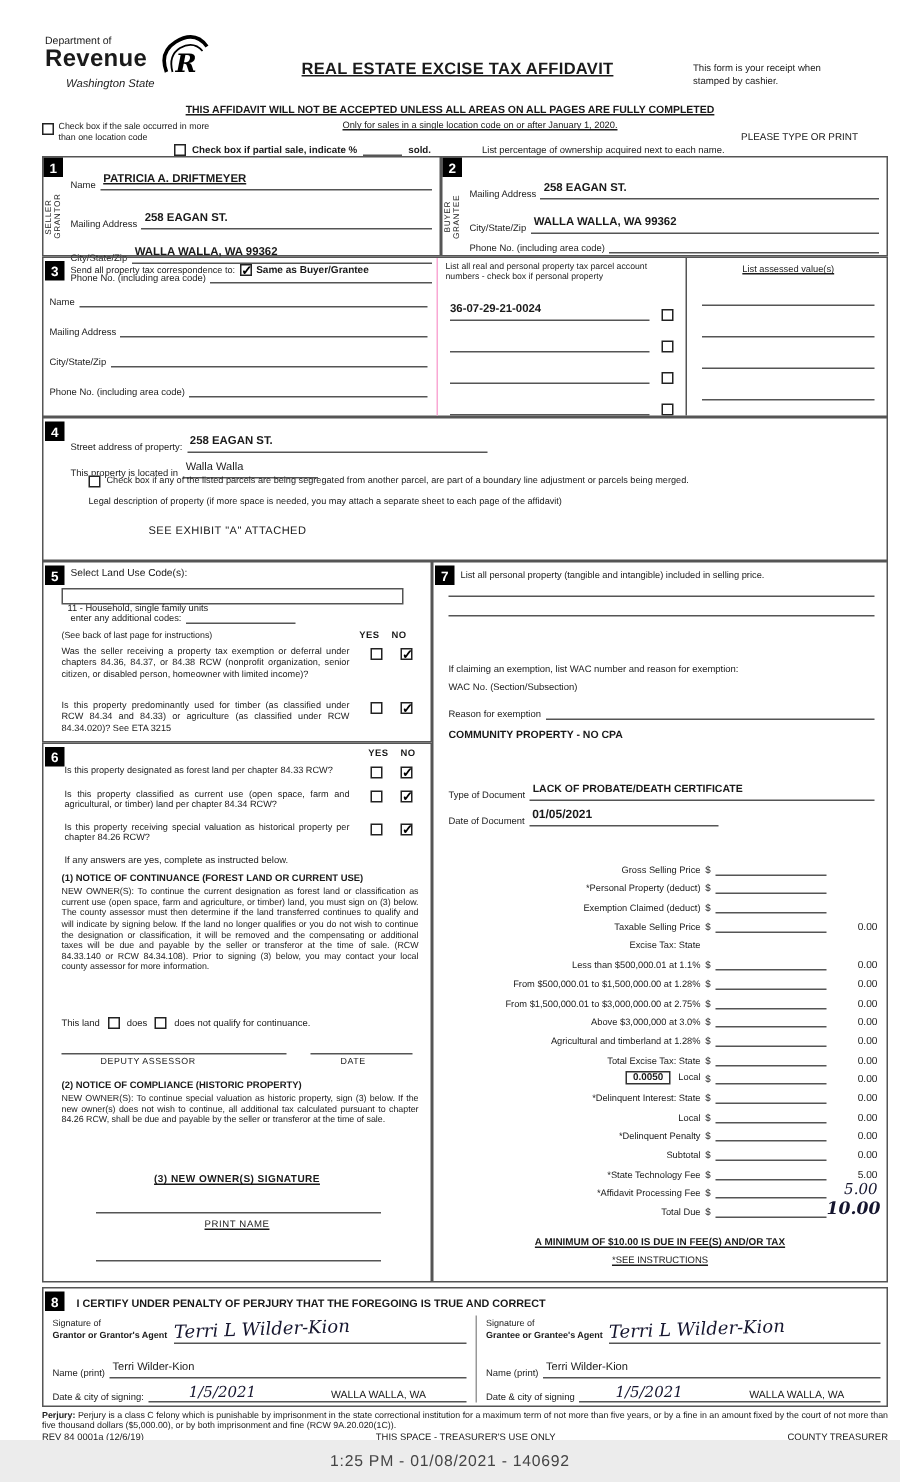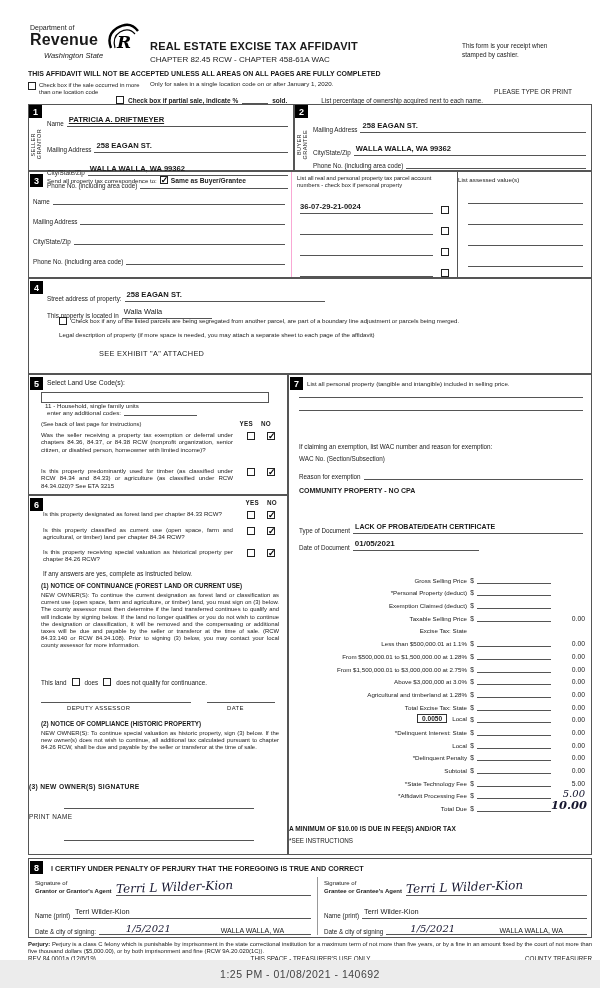--- a/index.html
+++ b/index.html
@@ -1,21 +1,21 @@
 <!DOCTYPE html>
 <html><head>
 <meta charset="utf-8">
 <style>
   * { margin:0; padding:0; box-sizing:border-box; }
   html,body { width:600px; height:988px; }
   body { background:#fff; font-family:"Liberation Sans",sans-serif; color:#1a1a1a; position:relative; overflow:hidden; }
   .abs { position:absolute; }
   .b { font-weight:bold; }
   .i { font-style:italic; }
-  .ctr { text-align:left; }
+  .ctr { text-align:center;text-decoration:underline; }
   .box { border:1px solid #555; }
   .sec-num { width:13px; height:13px; background:#000; color:#fff; font-weight:bold; font-size:9px; display:flex; align-items:center; justify-content:center; }
   .vstrip { position:absolute; left:0; top:15px; bottom:1px; width:13px; display:flex; flex-direction:row; align-items:center; justify-content:center; gap:0; }
   .vword { writing-mode:vertical-rl; transform:rotate(180deg); font-size:5.5px; letter-spacing:.4px; color:#222; }
   .cb { display:inline-block; width:8px; height:8px; border:1px solid #222; background:#fff; position:relative; vertical-align:-1px; flex:none; }
   .cb.checked::after { content:"✓"; position:absolute; left:0; top:-2.5px; font-size:9px; font-weight:bold; color:#000; }
   .fline { border-bottom:1px solid #555; }
   .lbl { font-size:6.3px; color:#222; white-space:nowrap; }
   .val { font-size:7.6px; font-weight:bold; white-space:nowrap; }
   .frow { display:flex; align-items:flex-end; gap:3px; }
@@ -52,21 +52,20 @@
     <svg width="36" height="32" viewBox="0 0 36 32" style="margin-top:-2px;">
       <path d="M6 26 Q1 13 12 6 Q25 -2 33 9" fill="none" stroke="#000" stroke-width="2.4"></path>
       <path d="M10 26 Q7 15 15 10 Q24 5 30 12" fill="none" stroke="#000" stroke-width="1.2"></path>
       <text x="12" y="26" font-size="17" font-weight="bold" font-style="italic" font-family="'DejaVu Serif',serif">R</text>
     </svg>
   </div>
 </div>
 
 <div class="abs ctr" style="left:150px;top:40px;width:310px;">
   <div class="b" style="font-size:11px;letter-spacing:.2px;">REAL ESTATE EXCISE TAX AFFIDAVIT</div>
-  <div style="font-size:8px;margin-top:3px;">CHAPTER 82.45 RCW - CHAPTER 458-61A WAC</div>
 </div>
 
 <div class="abs" style="left:462px;top:42px;width:100px;font-size:6.4px;line-height:1.35;">This form is your receipt when stamped by cashier.</div>
 
 <div class="abs ctr b" style="left:28px;top:70px;width:544px;font-size:7px;">THIS AFFIDAVIT WILL NOT BE ACCEPTED UNLESS ALL AREAS ON ALL PAGES ARE FULLY COMPLETED</div>
 <div class="abs ctr" style="left:150px;top:80px;width:340px;font-size:6.2px;">Only for sales in a single location code on or after January 1, 2020.</div>
 
 <div class="abs" style="left:28px;top:82px;width:120px;display:flex;gap:3px;">
   <span class="cb"></span>
   <span style="font-size:5.9px;line-height:1.25;">Check box if the sale occurred in more than one location code</span>

